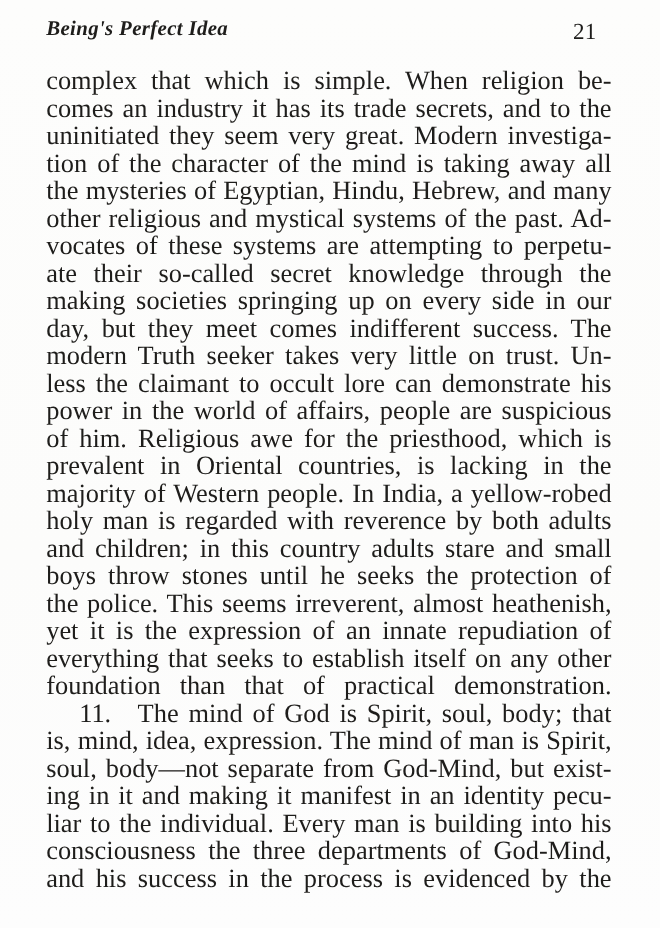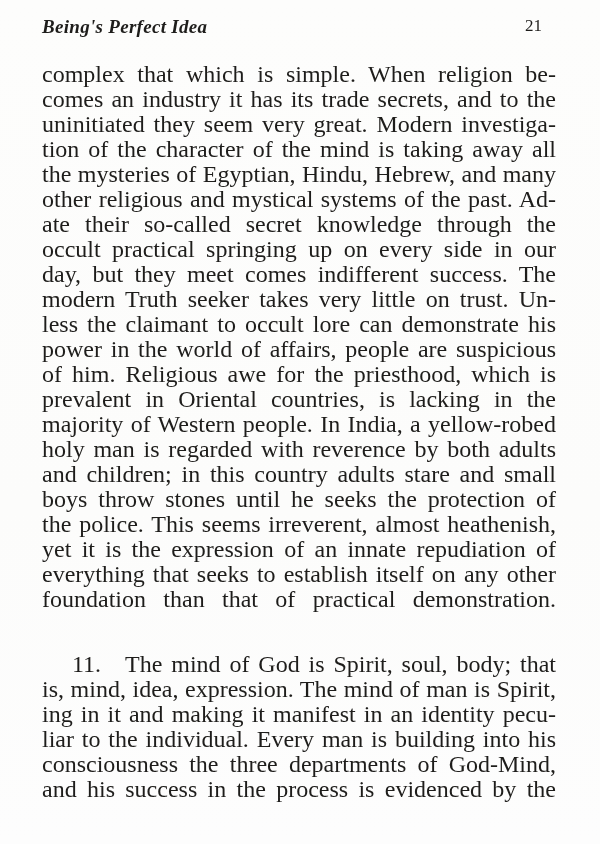--- a/index.html
+++ b/index.html
@@ -29,71 +29,72 @@
     margin-bottom: 20px;
     height: 26px;
   }
   .running-title {
     font-style: italic;
     font-weight: 600;
     font-size: 19px;
     letter-spacing: 0.3px;
   }
   .page-number {
-    font-size: 17px;
+    font-size: 21px;
     font-weight: 500;
     padding-right: 14px;
   }
   .page-body {
     font-size: 24px;
     line-height: 25px;
   }
   .line {
     text-align: justify;
     text-align-last: justify;
     white-space: normal;
     height: 25px;
     overflow: hidden;
   }
   .line.indent {
     text-indent: 30px;
-    margin-top: 40px;
   }
 </style>
 </head>
 <body>
 
 <div class="page">
   <header class="page-header">
     <span class="running-title">Being's Perfect Idea</span>
     <span class="page-number">21</span>
   </header>
   <main class="page-body">
       <div class="line">complex that which is simple. When religion be-</div>
       <div class="line">comes an industry it has its trade secrets, and to the</div>
       <div class="line">uninitiated they seem very great. Modern investiga-</div>
       <div class="line">tion of the character of the mind is taking away all</div>
       <div class="line">the mysteries of Egyptian, Hindu, Hebrew, and many</div>
       <div class="line">other religious and mystical systems of the past. Ad-</div>
+      <div class="line">vocates of these systems are attempting to perpetu-</div>
       <div class="line">ate their so-called secret knowledge through the</div>
-      <div class="line">occult practical springing up on every side in our</div>
+      <div class="line">making societies springing up on every side in our</div>
       <div class="line">day, but they meet comes indifferent success. The</div>
       <div class="line">modern Truth seeker takes very little on trust. Un-</div>
       <div class="line">less the claimant to occult lore can demonstrate his</div>
       <div class="line">power in the world of affairs, people are suspicious</div>
       <div class="line">of him. Religious awe for the priesthood, which is</div>
       <div class="line">prevalent in Oriental countries, is lacking in the</div>
       <div class="line">majority of Western people. In India, a yellow-robed</div>
       <div class="line">holy man is regarded with reverence by both adults</div>
       <div class="line">and children; in this country adults stare and small</div>
       <div class="line">boys throw stones until he seeks the protection of</div>
       <div class="line">the police. This seems irreverent, almost heathenish,</div>
       <div class="line">yet it is the expression of an innate repudiation of</div>
       <div class="line">everything that seeks to establish itself on any other</div>
       <div class="line">foundation than that of practical demonstration.</div>
       <div class="line indent">11. The mind of God is Spirit, soul, body; that</div>
       <div class="line">is, mind, idea, expression. The mind of man is Spirit,</div>
+      <div class="line">soul, body—not separate from God-Mind, but exist-</div>
       <div class="line">ing in it and making it manifest in an identity pecu-</div>
       <div class="line">liar to the individual. Every man is building into his</div>
       <div class="line">consciousness the three departments of God-Mind,</div>
       <div class="line">and his success in the process is evidenced by the</div>
     </main>
 </div>
 
 </body></html>

